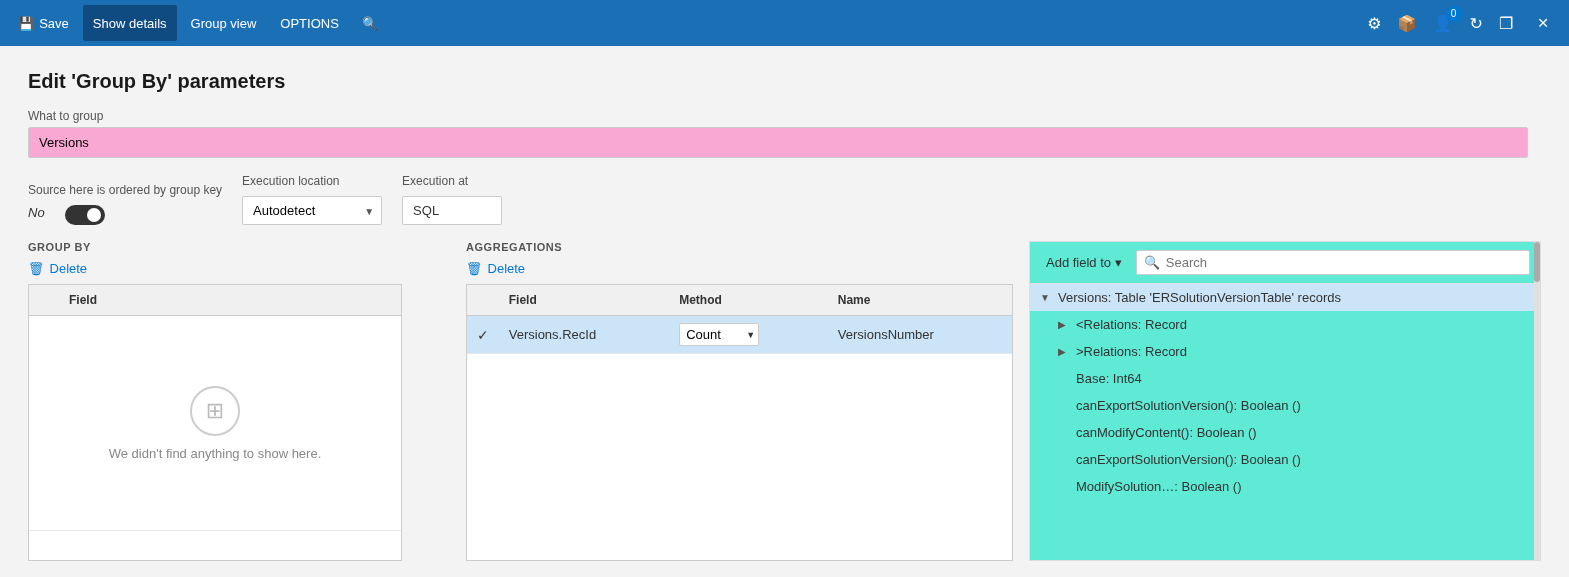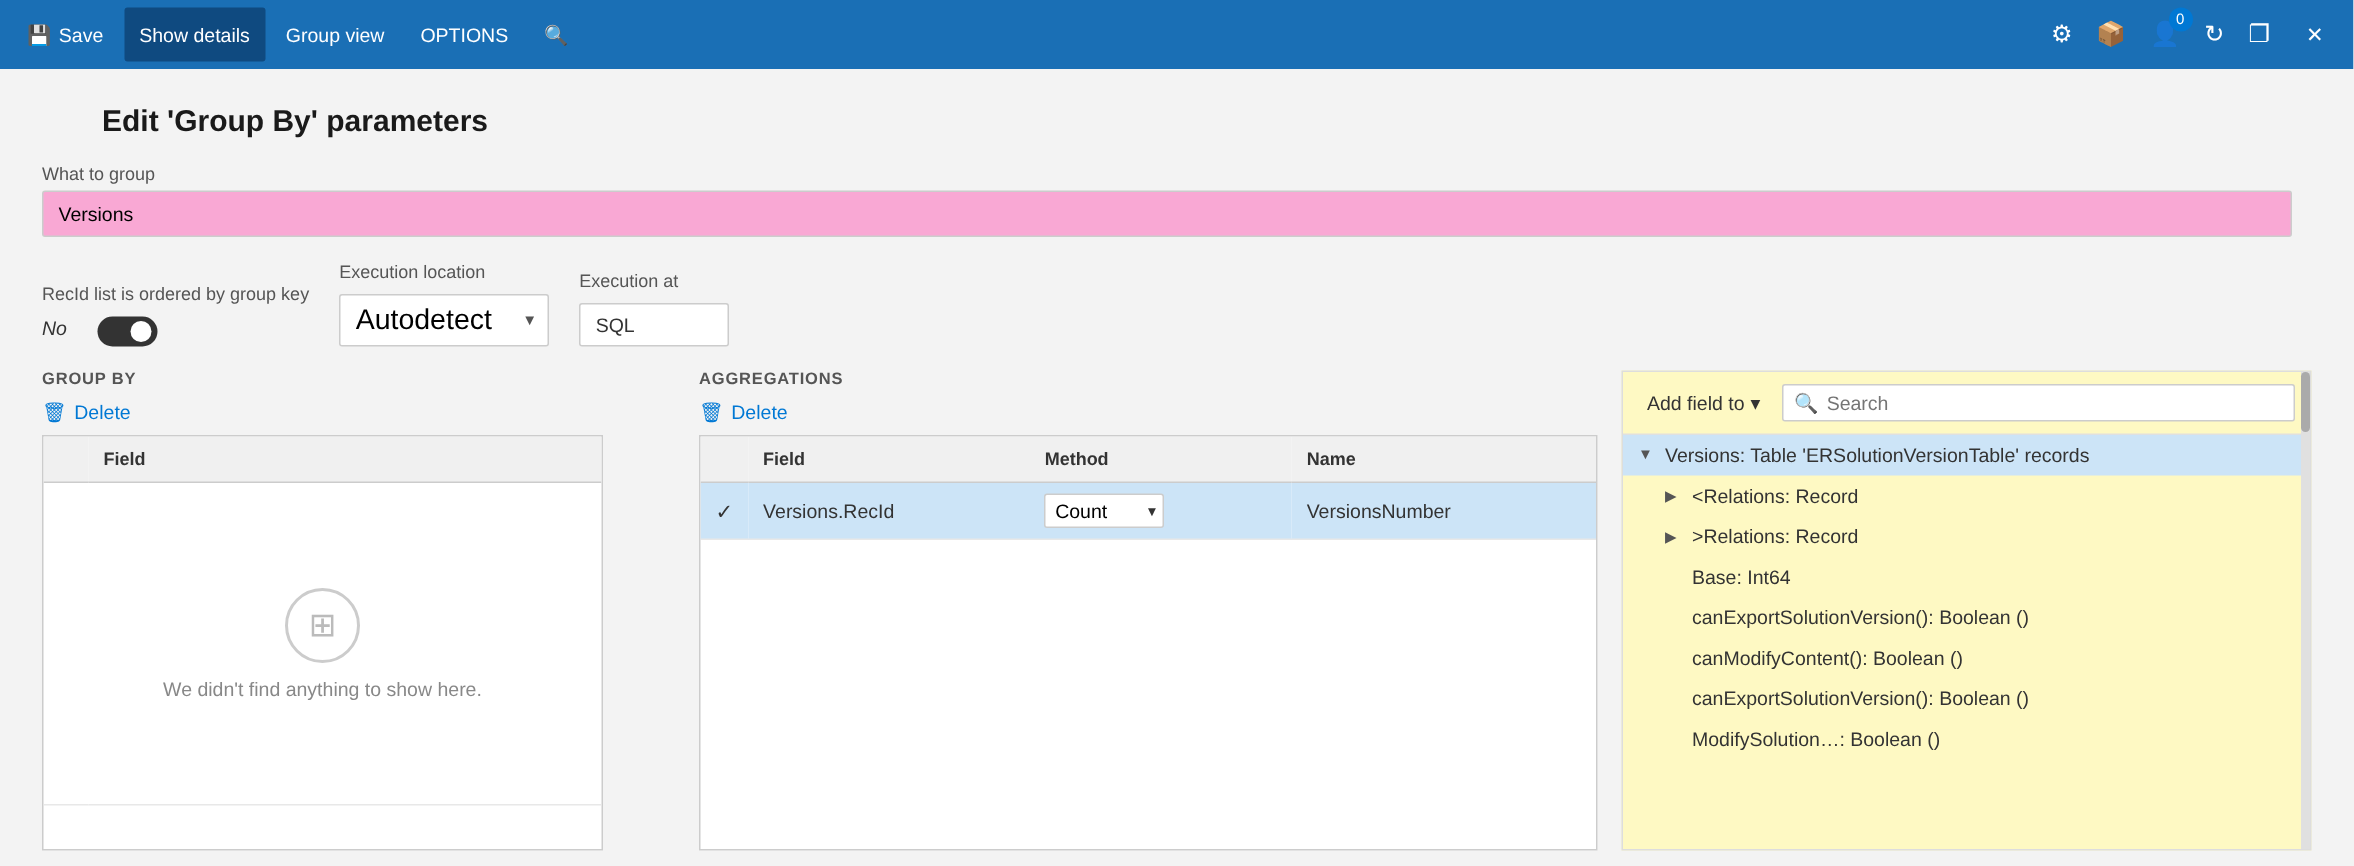--- a/index.html
+++ b/index.html
@@ -27,21 +27,21 @@
     .badge {
       background: #0078d4; color: white; border-radius: 50%;
       width: 16px; height: 16px; font-size: 10px;
       display: flex; align-items: center; justify-content: center;
       position: absolute; top: -4px; right: -4px;
     }
     .icon-wrap { position: relative; display: inline-flex; }
 
     
     .main-content { background: #f3f3f3; padding: 24px 28px 0; }
-    .page-title { font-size: 20px; font-weight: 600; color: #1a1a1a; margin-bottom: 16px; margin-left: 40px; }
+    .page-title { font-size: 20px; font-weight: 600; color: #1a1a1a; margin-bottom: 16px; }
 
     .form-section { margin-bottom: 16px; }
     .form-label { font-size: 12px; color: #555; margin-bottom: 4px; }
     .form-input {
       width: 100%; background: #f9a8d4; border: 1px solid #ccc;
       padding: 7px 10px; font-size: 13px; border-radius: 2px;
     }
 
     .form-row { display: flex; gap: 20px; align-items: flex-end; margin-bottom: 16px; }
     .form-col { display: flex; flex-direction: column; gap: 4px; }
@@ -52,42 +52,42 @@
       background: #333; position: relative; cursor: pointer;
     }
     .toggle-knob {
       position: absolute; top: 3px; right: 4px;
       width: 14px; height: 14px; border-radius: 50%; background: white;
     }
 
     .select-wrap { position: relative; display: inline-block; }
     .form-select {
       background: white; border: 1px solid #ccc;
-      padding: 6px 30px 6px 10px; font-size: 19px;
+      padding: 6px 30px 6px 10px; font-size: 13px;
       border-radius: 2px; appearance: none; cursor: pointer;
       min-width: 140px;
     }
     .select-arrow {
       position: absolute; right: 8px; top: 50%; transform: translateY(-50%);
       pointer-events: none; font-size: 10px; color: #555;
     }
 
     .static-field {
       background: white; border: 1px solid #ccc;
       padding: 6px 10px; font-size: 13px; border-radius: 2px;
       min-width: 100px;
     }
 
     
     .panels-container { display: flex; gap: 0; height: 320px; }
 
     .panel { display: flex; flex-direction: column; }
     .panel-left { width: 374px; margin-right: 16px; }
     .panel-right { flex: 1; margin-right: 16px; margin-left: 48px; }
-    .panel-far-right { width: 460px; border: 1px solid #ddd; background: #fef9c3; overflow-y: auto; }
+    .panel-far-right { width: 512px; border: 1px solid #ddd; background: #5eead4; overflow-y: auto; }
 
     .section-header {
       font-size: 11px; font-weight: 700; color: #555; letter-spacing: 0.05em;
       margin-bottom: 8px; text-transform: uppercase;
     }
 
     .delete-btn {
       display: flex; align-items: center; gap: 5px;
       color: #0078d4; background: transparent; border: none;
       cursor: pointer; font-size: 13px; margin-bottom: 8px;
@@ -204,21 +204,21 @@
 <div class="main-content">
   <h1 class="page-title">Edit 'Group By' parameters</h1>
 
   <div class="form-section">
     <div class="form-label">What to group</div>
     <input class="form-input" style="max-width: 1500px;" value="Versions" readonly="">
   </div>
 
   <div class="form-row">
     <div class="form-col">
-      <div class="form-label">RecId list is ordered by group key</div>
+      <div class="form-label">Source here is ordered by group key</div>
       <div class="toggle-container">
         <span>No</span>
         <div class="toggle">
           <div class="toggle-knob"></div>
         </div>
       </div>
     </div>
 
     <div class="form-col">
       <div class="form-label">Execution location</div>

